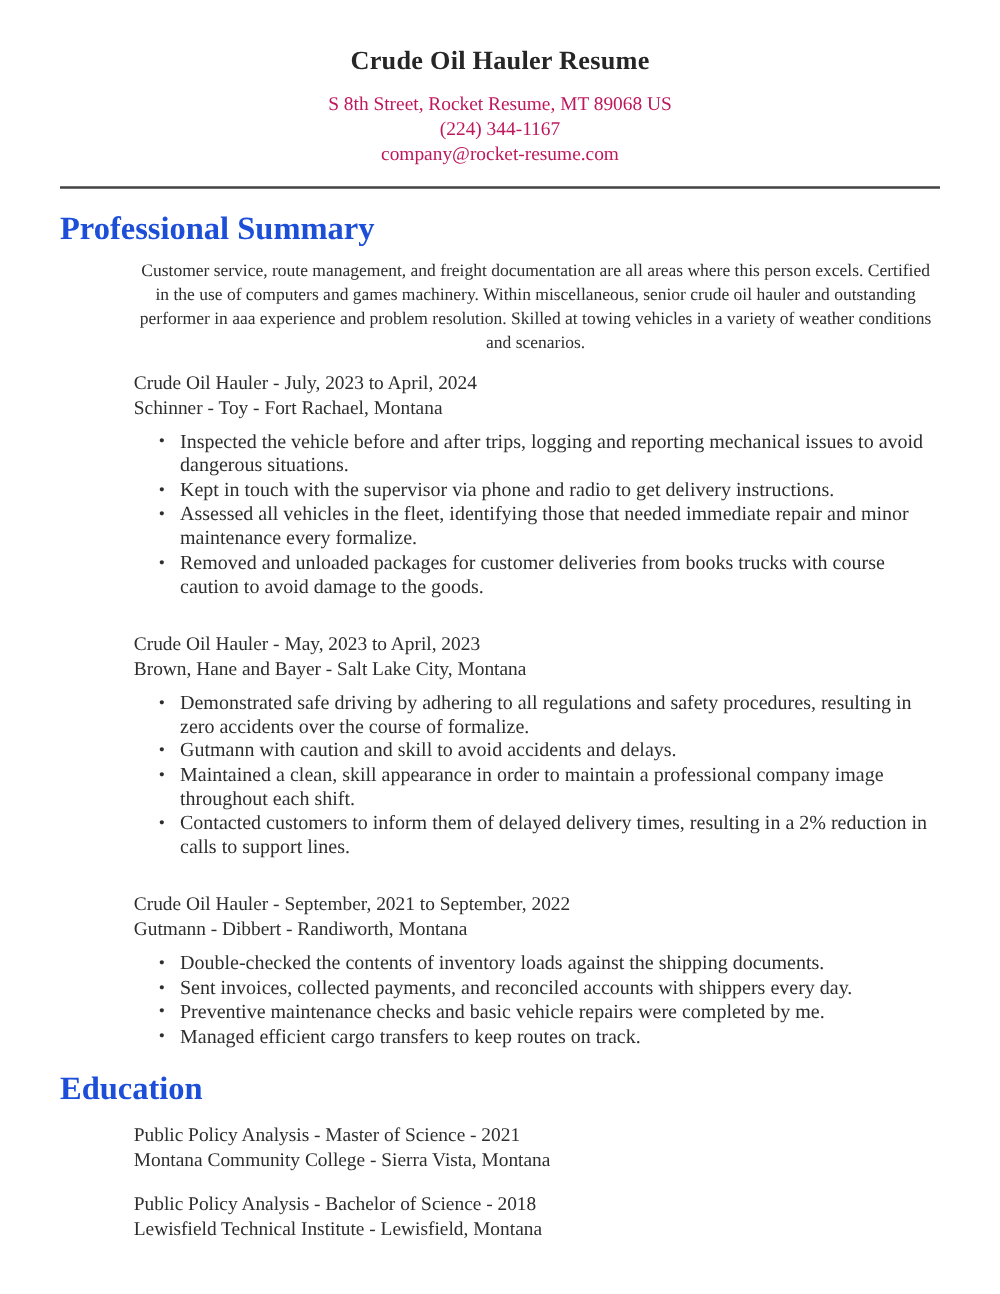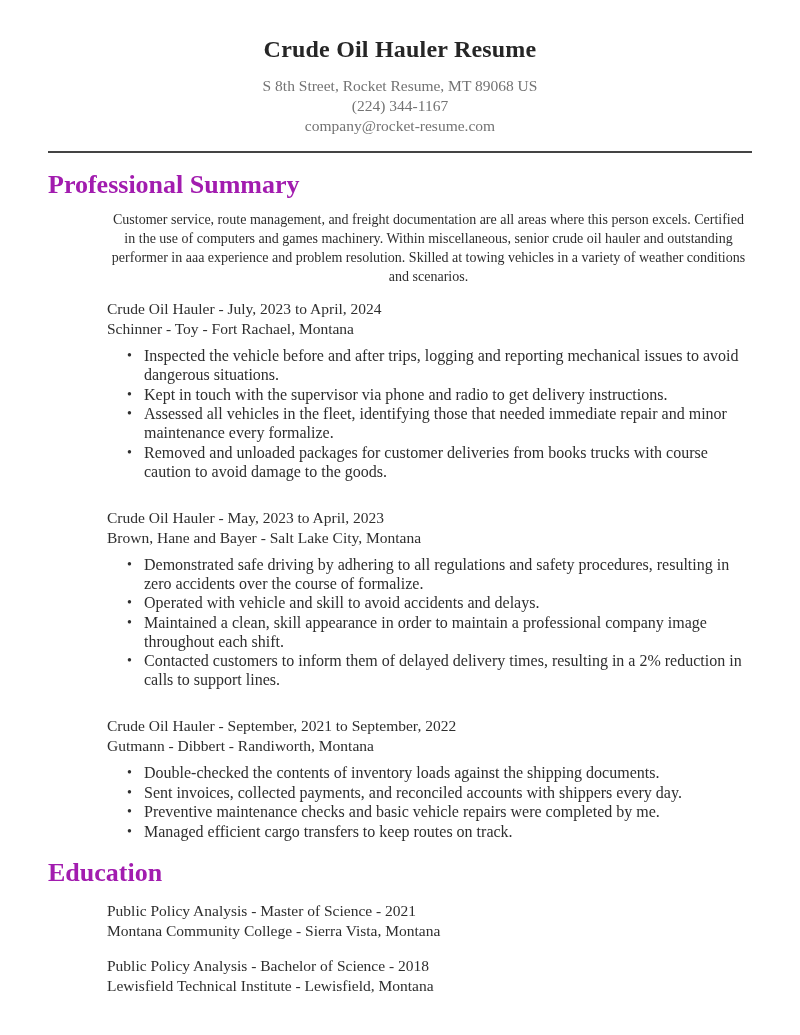--- a/index.html
+++ b/index.html
@@ -13,41 +13,41 @@
   }
   .page {
     width: 800px;
     height: 1035px;
     padding: 0 48px;
   }
   
   .doc-header { text-align: center; }
   .doc-title {
     margin-top: 36px;
-    font-size: 24px;
+    font-size: 21px;
     font-weight: 600;
     letter-spacing: 0.2px;
     color: #262626;
   }
   .contact-line {
     font-size: 15.5px;
     line-height: 20px;
-    color: #737373;
+    color: #be185d;
   }
   .contact-block { margin-top: 13px; }
   .header-rule {
     border: none;
     border-top: 2px solid #444444;
     margin-top: 15px;
   }
   
   .section-heading {
     font-size: 26px;
     font-weight: 600;
-    color: #a21caf;
+    color: #1d4ed8;
     margin-top: 17px;
   }
   .summary-text {
     margin: 10px 0 0 59px;
     margin-right: 2px;
     font-size: 14px;
     line-height: 19px;
     text-align: center;
   }
   
@@ -117,21 +117,21 @@
         <li>Assessed all vehicles in the fleet, identifying those that needed immediate repair and minor maintenance every formalize.</li>
         <li>Removed and unloaded packages for customer deliveries from books trucks with course caution to avoid damage to the goods.</li>
       </ul>
     </div>
 
     <div class="job">
       <div class="job-title-line">Crude Oil Hauler - May, 2023 to April, 2023</div>
       <div class="job-company-line">Brown, Hane and Bayer - Salt Lake City, Montana</div>
       <ul class="bullet-list">
         <li>Demonstrated safe driving by adhering to all regulations and safety procedures, resulting in zero accidents over the course of formalize.</li>
-        <li>Operated with vehicle and skill to avoid accidents and delays.</li>
+        <li>Gutmann with caution and skill to avoid accidents and delays.</li>
         <li>Maintained a clean, skill appearance in order to maintain a professional company image throughout each shift.</li>
         <li>Contacted customers to inform them of delayed delivery times, resulting in a 2% reduction in calls to support lines.</li>
       </ul>
     </div>
 
     <div class="job">
       <div class="job-title-line">Crude Oil Hauler - September, 2021 to September, 2022</div>
       <div class="job-company-line">Gutmann - Dibbert - Randiworth, Montana</div>
       <ul class="bullet-list">
         <li>Double-checked the contents of inventory loads against the shipping documents.</li>

